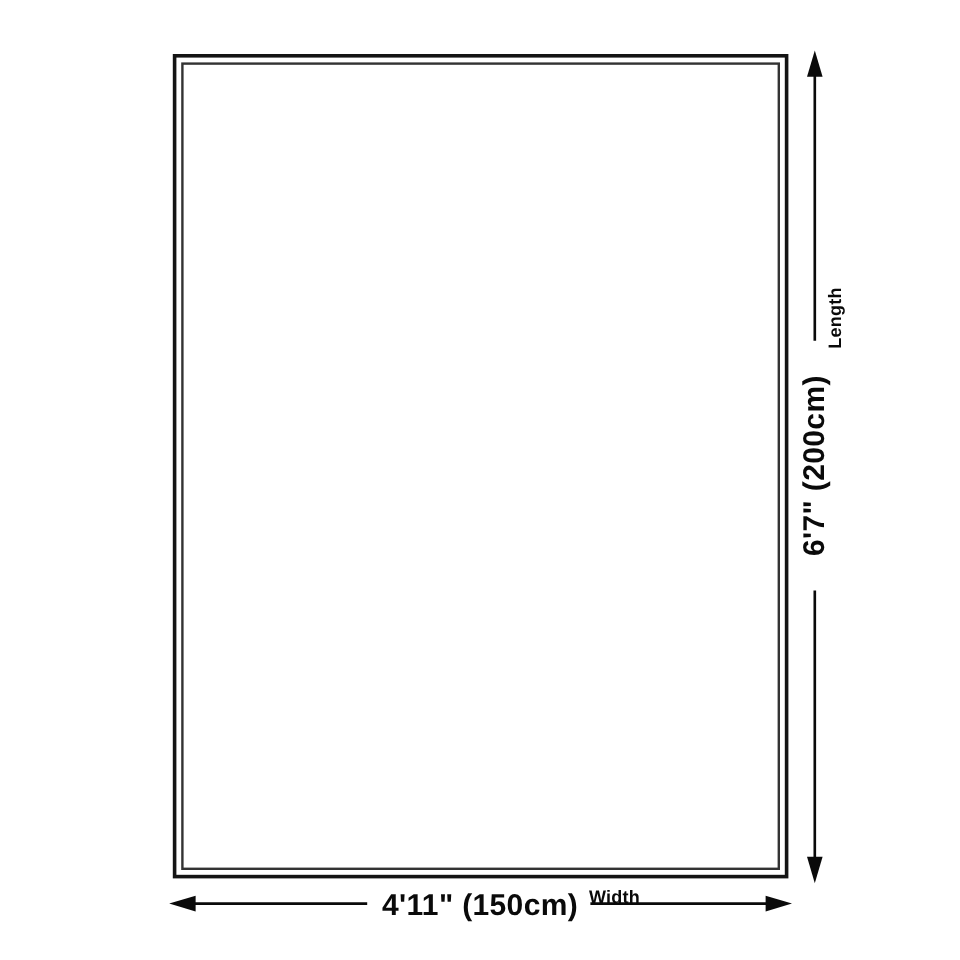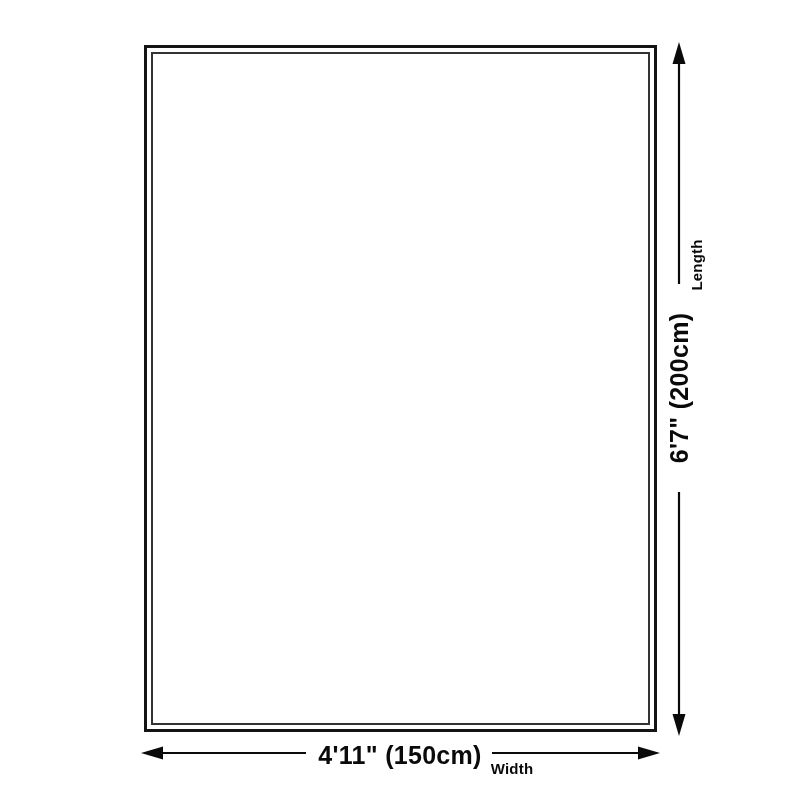--- a/index.html
+++ b/index.html
@@ -64,21 +64,21 @@
     top: 265px;
     transform: translate(-50%, -50%) rotate(-90deg);
   }
   .width-value {
     left: 400px;
     top: 755px;
     transform: translate(-50%, -50%);
   }
   .width-label {
     left: 512px;
-    top: 768px;
+    top: 748px;
     transform: translate(-50%, -50%);
   }
 </style>
 </head>
 <body>
 
 <div class="canvas">
 
   <div class="product-outline">
     <div class="product-outline-inner"></div>

